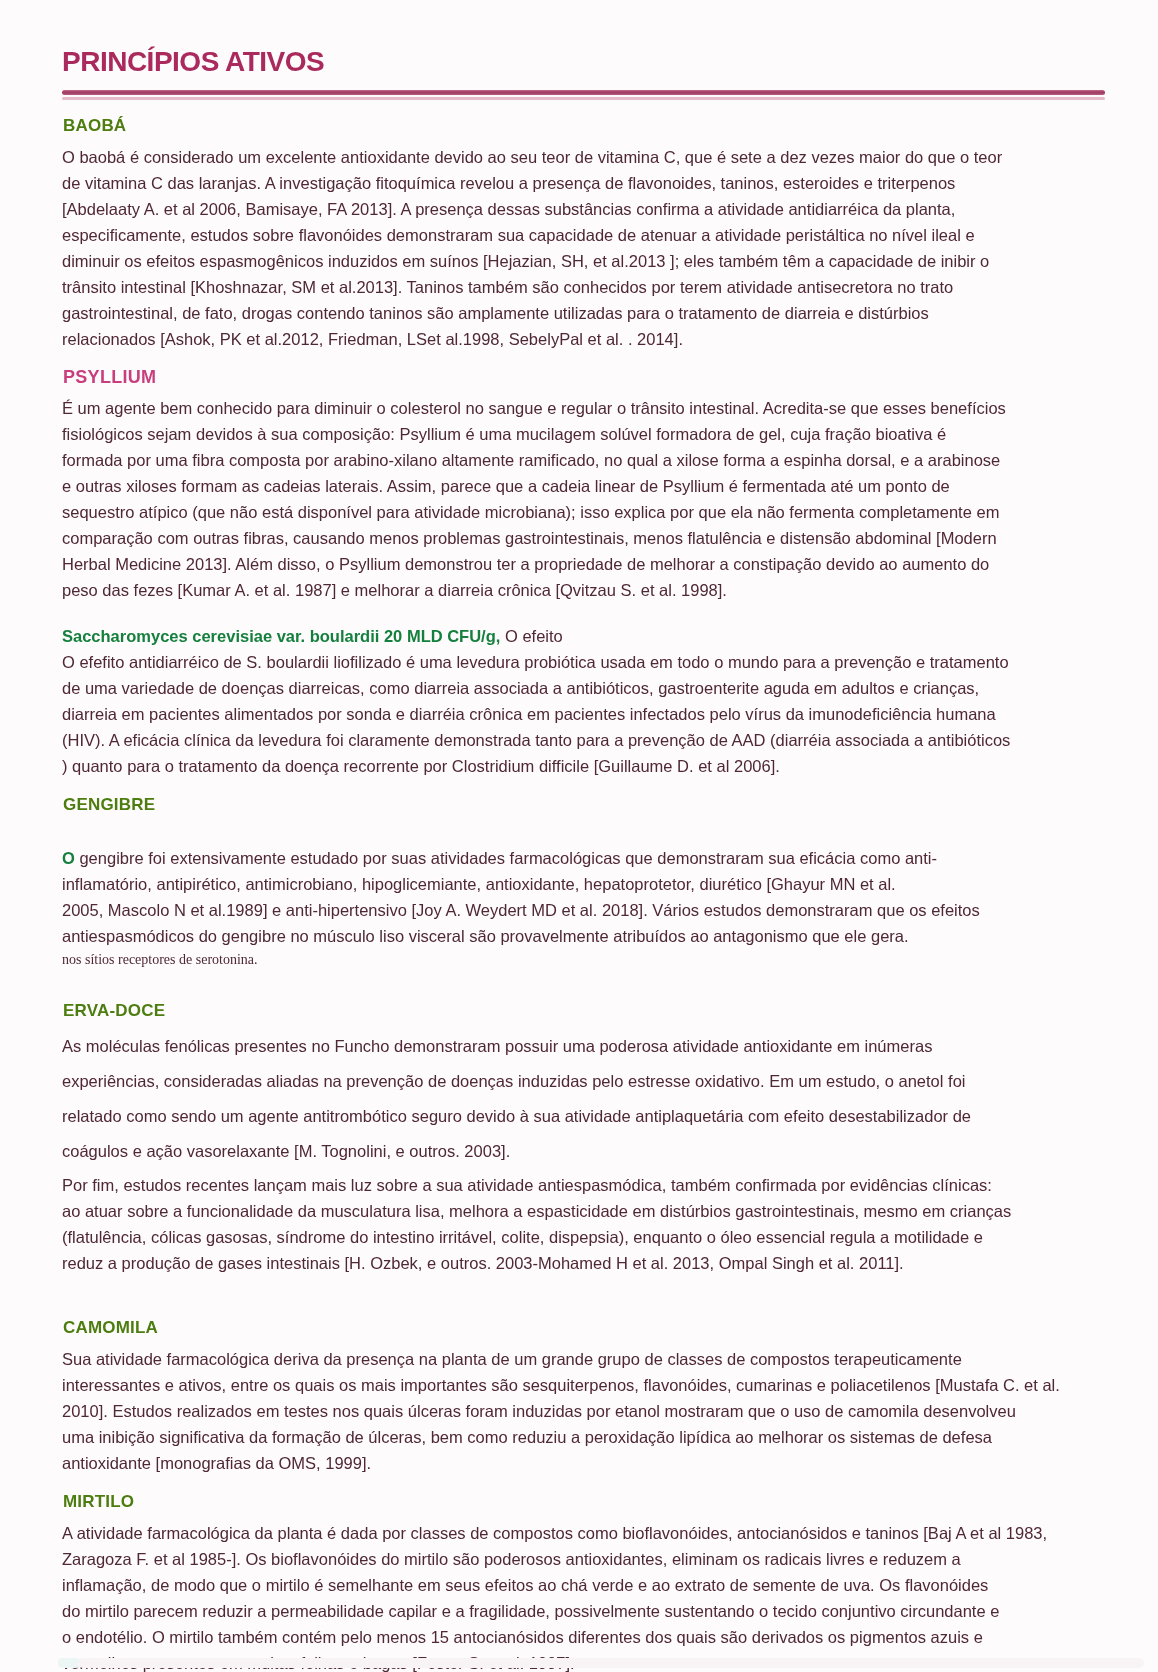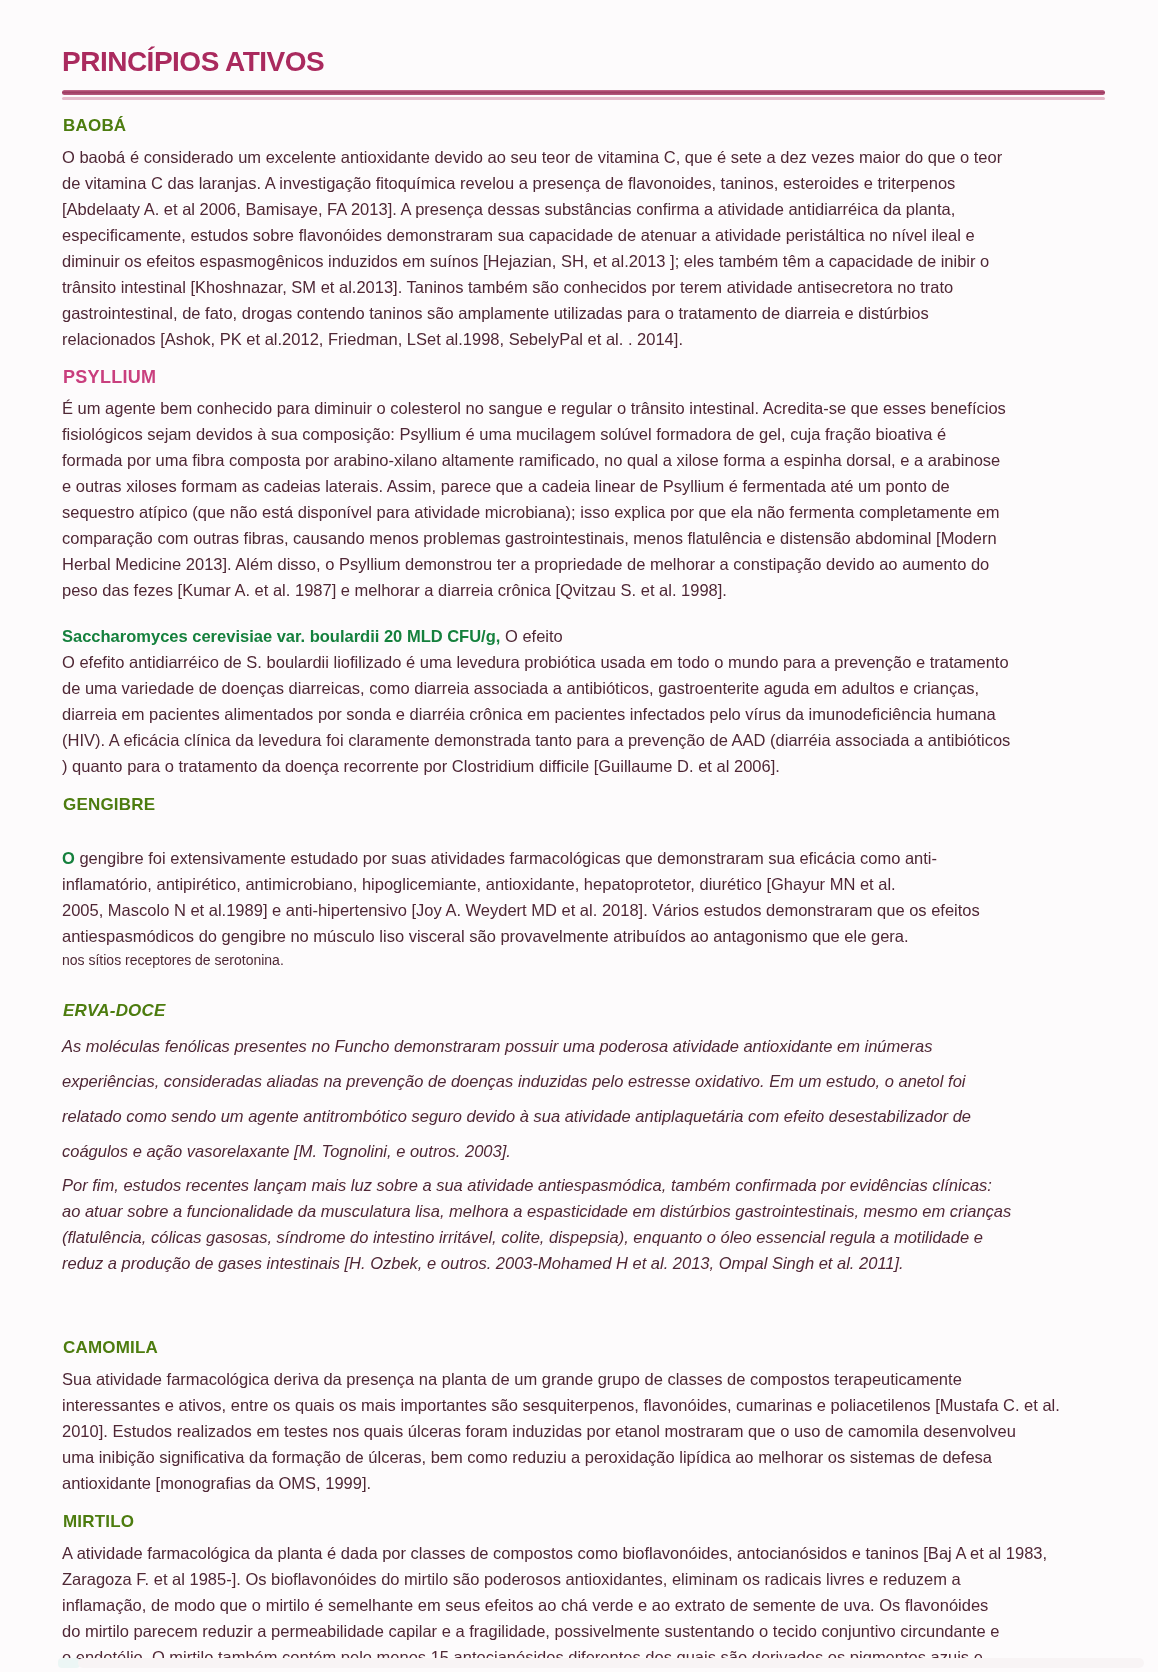--- a/index.html
+++ b/index.html
@@ -35,41 +35,42 @@
     font-size:17px;font-weight:700;color:#4d7c0f;
     letter-spacing:0.2px;
     margin:16px 0 8px 1px;
   }
   .h-small{
     font-size:18px;font-weight:700;color:#c93f7e;
     letter-spacing:0.3px;
     margin:15px 0 7px 1px;
   }
   .h-gap-after{margin-bottom:30px;}
-  .sec-top-lg{margin-top:62px;}
-  .sec-top-md{margin-top:30px;font-style:italic;}
+  .sec-top-lg{margin-top:42px;}
+  .sec-top-md{margin-top:30px;}
   .sacch-heading{
     font-size:16.5px;line-height:26px;
     margin:20px 0 0 0;
   }
   .sacch-heading .lead,
   .lead-inline{
     color:#15803d;font-weight:700;
   }
   .body{
     font-size:16.5px;
     line-height:26px;
     white-space:pre-line;
     margin:0;
     width:1050px;
   }
   .body.wide{line-height:35px;margin-bottom:3px;}
   .note-small{
     font-size:14px;line-height:22px;margin:0;
     white-space:pre-line;
+    font-family:Liberation Serif, serif;
   }
   .bottom-band{
     position:absolute;
     left:78px;right:14px;bottom:4px;height:10px;
     background:#f8f4f5;border-radius:5px;
   }
   .bottom-blip{
     position:absolute;
     left:58px;bottom:4px;width:22px;height:10px;
     background:#ecf6f5;border-radius:4px;

